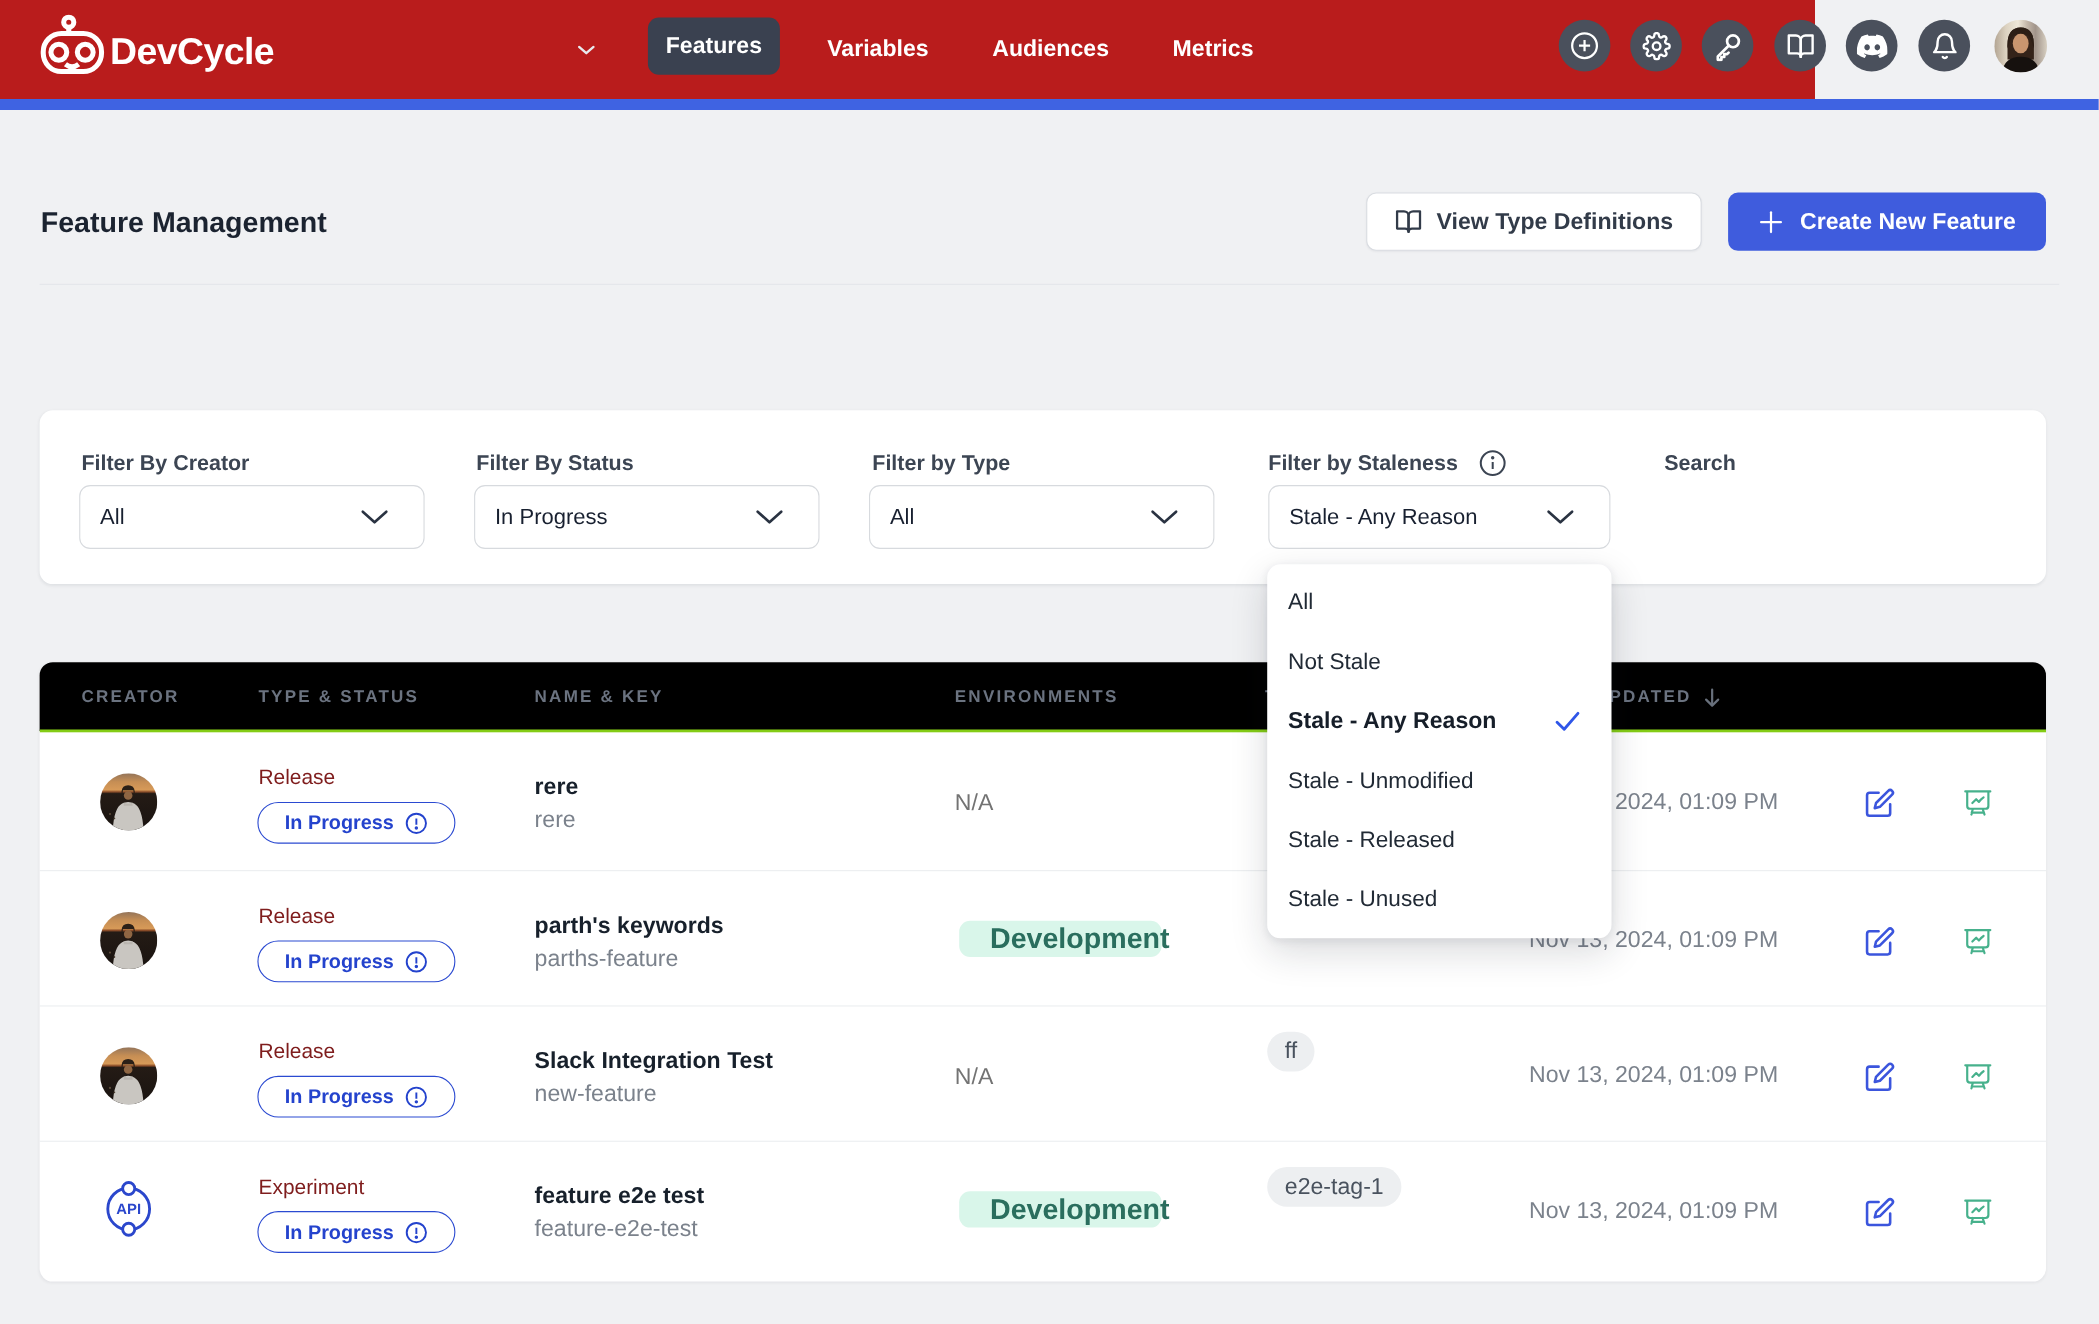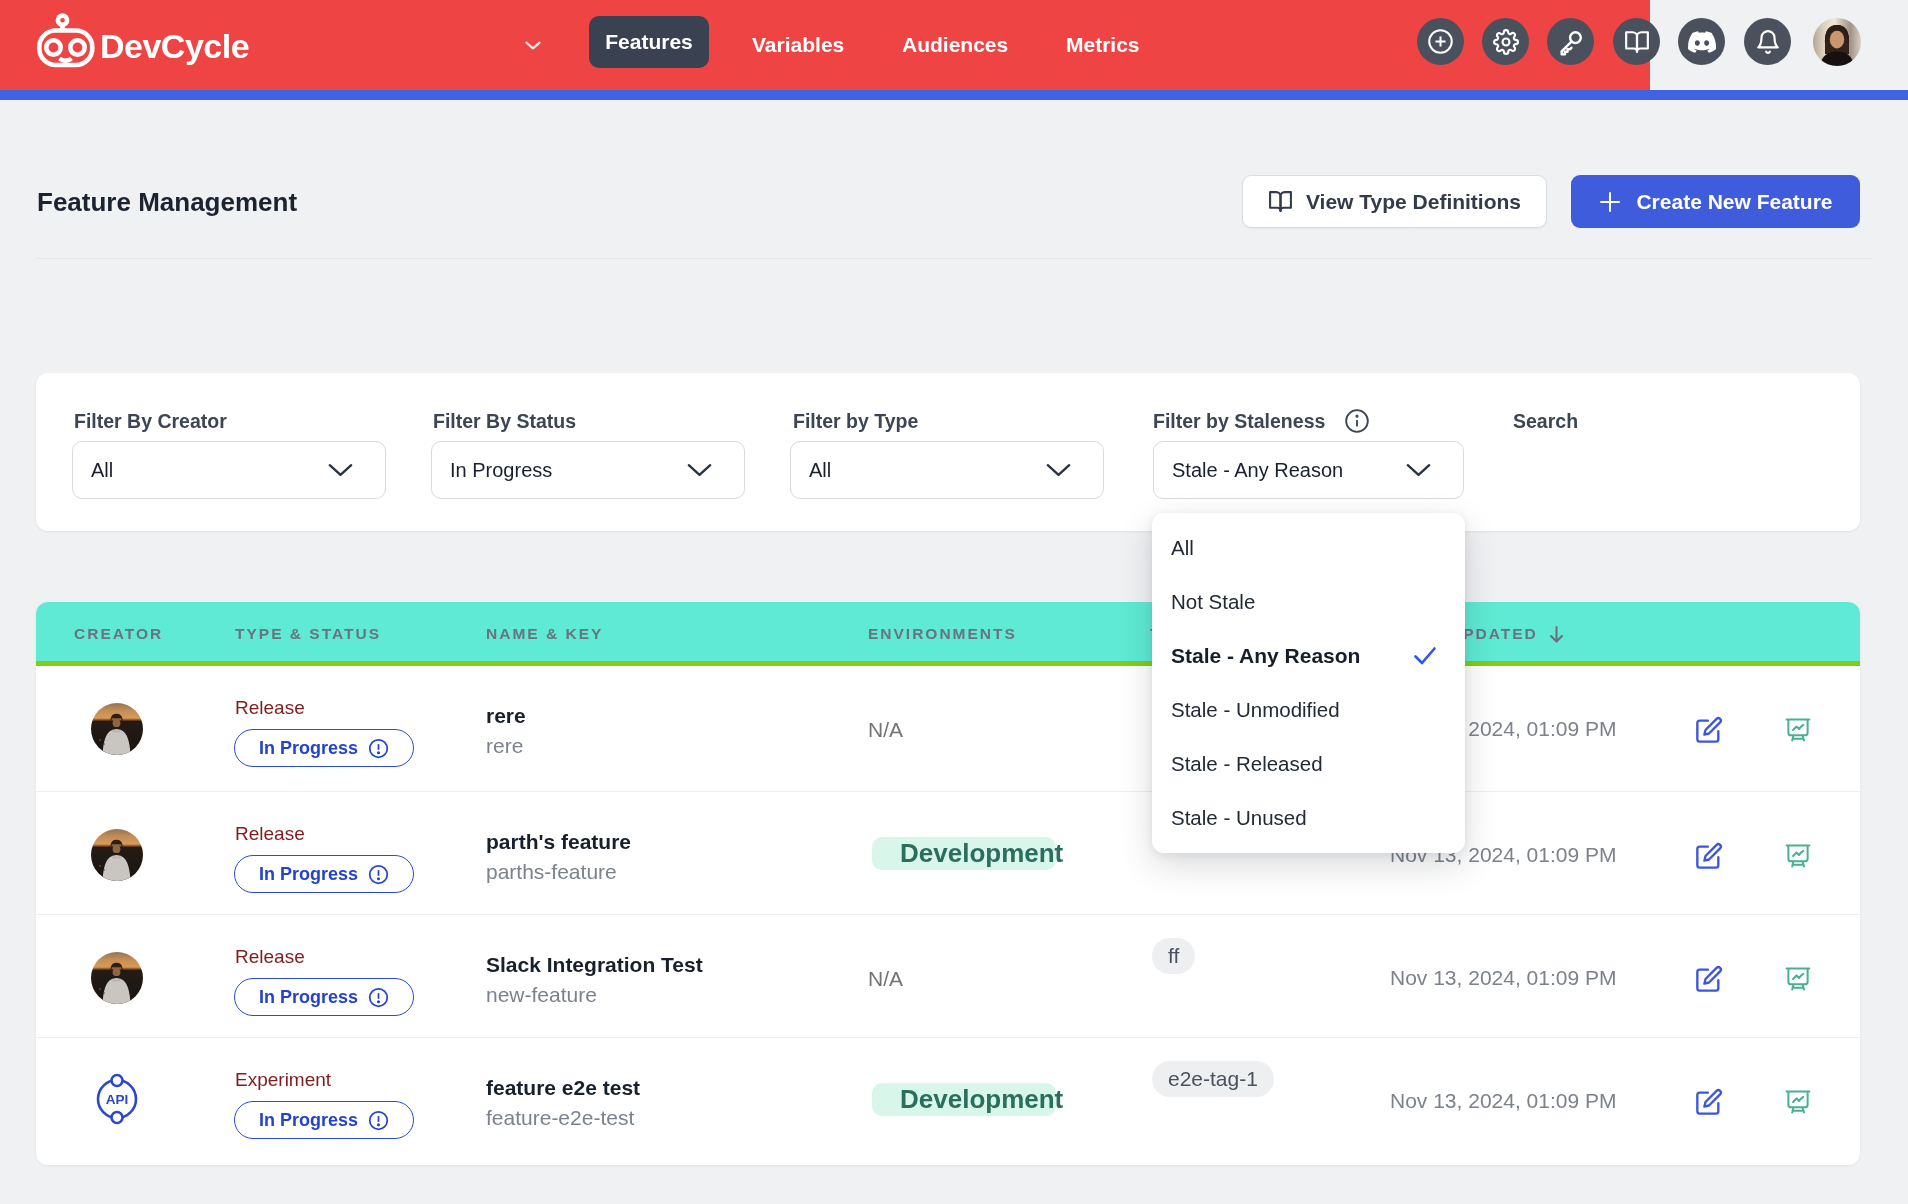--- a/index.html
+++ b/index.html
@@ -1,21 +1,21 @@
 <!DOCTYPE html>
 <html><head>
 <meta charset="utf-8">
 <style>
 * { margin:0; padding:0; box-sizing:border-box; }
 html,body { width:1908px; height:1204px; overflow:hidden; }
 body { font-family:"Liberation Sans", sans-serif; background:#f0f1f3; position:relative; }
 .abs { position:absolute; }
 
 
-.nav { position:absolute; left:0; top:0; width:1650px; height:90px; background:#ef4444; }
+.nav { position:absolute; left:0; top:0; width:1650px; height:90px; background:#b91c1c; }
 .bluebar { position:absolute; left:0; top:90px; width:1908px; height:10px; background:#3f63e2; }
 .nav-item { position:absolute; top:0; height:90px; display:flex; align-items:center; color:#fff; font-size:21px; font-weight:700; }
 .nav-pill { position:absolute; left:589px; top:16px; width:120px; height:52px; background:#3a4150; border-radius:10px; display:flex; align-items:center; justify-content:center; color:#fff; font-size:21px; font-weight:700; }
 .icirc { position:absolute; top:18px; width:47px; height:47px; border-radius:50%; background:#4a505c; display:flex; align-items:center; justify-content:center; }
 
 
 .h1 { position:absolute; left:37px; top:187px; font-size:26px; font-weight:700; color:#1b2330; }
 .btn-white { position:absolute; left:1242px; top:175px; width:305px; height:53px; background:#fff; border:1px solid #d9dce1; border-radius:9px; display:flex; align-items:center; justify-content:center; gap:13px; font-size:21px; font-weight:700; color:#323b49; box-shadow:0 1px 2px rgba(16,24,40,.05); }
 .btn-blue { position:absolute; left:1571px; top:175px; width:289px; height:53px; background:#3f5cdd; border-radius:9px; display:flex; align-items:center; justify-content:center; gap:14px; font-size:21px; font-weight:700; color:#fff; }
 .hdiv { position:absolute; left:36px; top:258px; width:1836px; height:1px; background:#e4e6ea; }
@@ -24,21 +24,21 @@
 .fcard { position:absolute; left:36px; top:373px; width:1824px; height:158px; background:#fff; border-radius:12px; box-shadow:0 1px 3px rgba(16,24,40,.07); }
 .flabel { position:absolute; top:37px; font-size:19.5px; font-weight:700; color:#3c4553; }
 .fsel { position:absolute; top:68px; height:58px; background:#fff; border:1px solid #d7dade; border-radius:10px; display:flex; align-items:center; font-size:20px; color:#182030; padding-left:18px; }
 .fsel .chev { position:absolute; right:31px; }
 .search { position:absolute; left:1476px; top:68px; width:310px; height:58px; border:1px solid #d7dade; border-radius:10px; display:flex; align-items:center; }
 .search .ph { color:#8e95a1; font-size:20px; margin-left:16px; }
 .xcirc { position:absolute; right:14px; top:14px; width:30px; height:30px; border-radius:50%; background:#e5e8ec; display:flex; align-items:center; justify-content:center; color:#8d939c; font-size:15px; }
 
 
 .tcard { position:absolute; left:36px; top:602px; width:1824px; height:563px; background:#fff; border-radius:12px; box-shadow:0 1px 3px rgba(16,24,40,.06); }
-.thead { position:absolute; left:0; top:0; width:1824px; height:64px; background:#5eead4; border-bottom:5px solid #84cc16; border-radius:12px 12px 0 0; }
+.thead { position:absolute; left:0; top:0; width:1824px; height:64px; background:#000000; border-bottom:3px solid #84cc16; border-radius:12px 12px 0 0; }
 .th { position:absolute; top:0; height:64px; display:flex; align-items:center; font-size:15.5px; font-weight:700; color:#6b7380; letter-spacing:2px; }
 .row { position:absolute; left:0; width:1824px; height:125px; }
 .rowline { position:absolute; left:0; bottom:0; width:1824px; height:1px; background:#eceef0; }
 .avatar { position:absolute; left:55px; width:52px; height:52px; border-radius:50%; overflow:hidden; }
 .typetxt { position:absolute; left:199px; font-size:19px; color:#7f1d1d; }
 .pillprog { position:absolute; left:198px; width:180px; height:38px; border:1.5px solid #2b4ad1; border-radius:19px; display:flex; align-items:center; justify-content:center; gap:10px; color:#2443cd; font-size:18px; font-weight:700; }
 .fname { position:absolute; left:450px; font-size:21px; font-weight:700; color:#17202b; }
 .fkey { position:absolute; left:450px; font-size:21px; color:#7b828c; }
 .na { position:absolute; left:832px; font-size:21px; color:#737373; }
 .devpill { position:absolute; left:836px; width:184px; height:33px; background:#d9f6ea; border-radius:10px; display:flex; align-items:center; color:#2a6e5e; font-size:26px; font-weight:700; }
@@ -262,21 +262,21 @@
         <circle cx="13" cy="41" r="0.8" fill="#4a3d30"></circle>
     </svg>
     <div class="typetxt" style="top:31px">Release</div>
     <div class="pillprog" style="top:63px">In Progress
       <svg width="21" height="21" viewBox="0 0 24 24" fill="none" stroke="#2443cd" stroke-width="2">
           <circle cx="12" cy="12" r="10"></circle>
           <line x1="12" y1="7" x2="12" y2="13.5"></line>
           <circle cx="12" cy="16.8" r="0.8" fill="#2443cd"></circle>
         </svg>
     </div>
-    <div class="fname" style="top:38px">parth's feature</div>
+    <div class="fname" style="top:38px">parth's keywords</div>
     <div class="fkey" style="top:68px">parths-feature</div>
     <div class="devpill" style="top:45px"><span class="dot"></span>Development</div>
     <div class="date" style="top:51px">Nov 13, 2024, 01:09 PM</div>
     <svg class="act" style="left:1659px;top:50px" viewBox="0 0 24 24" fill="none" stroke="#3b55dd" stroke-width="2" stroke-linecap="round" stroke-linejoin="round">
         <path d="M11 4H4a2 2 0 0 0-2 2v14a2 2 0 0 0 2 2h14a2 2 0 0 0 2-2v-7"></path>
         <path d="M18.5 2.5a2.121 2.121 0 0 1 3 3L12 15l-4 1 1-4 9.5-9.5z"></path>
       </svg>
     <svg class="act" style="left:1748px;top:50px" viewBox="0 0 24 24" fill="none" stroke="#47b18c" stroke-width="1.7" stroke-linecap="round" stroke-linejoin="round">
         <path d="M3.75 3v11.25A2.25 2.25 0 0 0 6 16.5h2.25M3.75 3h-1.5m1.5 0h16.5m0 0h1.5m-1.5 0v11.25A2.25 2.25 0 0 1 18 16.5h-2.25m-7.5 0h7.5m-7.5 0-1 3m8.5-3 1 3m0 0 .5 1.5m-.5-1.5h-9.25m0 0-.5 1.5m.75-9 3-3 2.148 2.148A12.061 12.061 0 0 1 16.5 7.605"></path>
       </svg>

